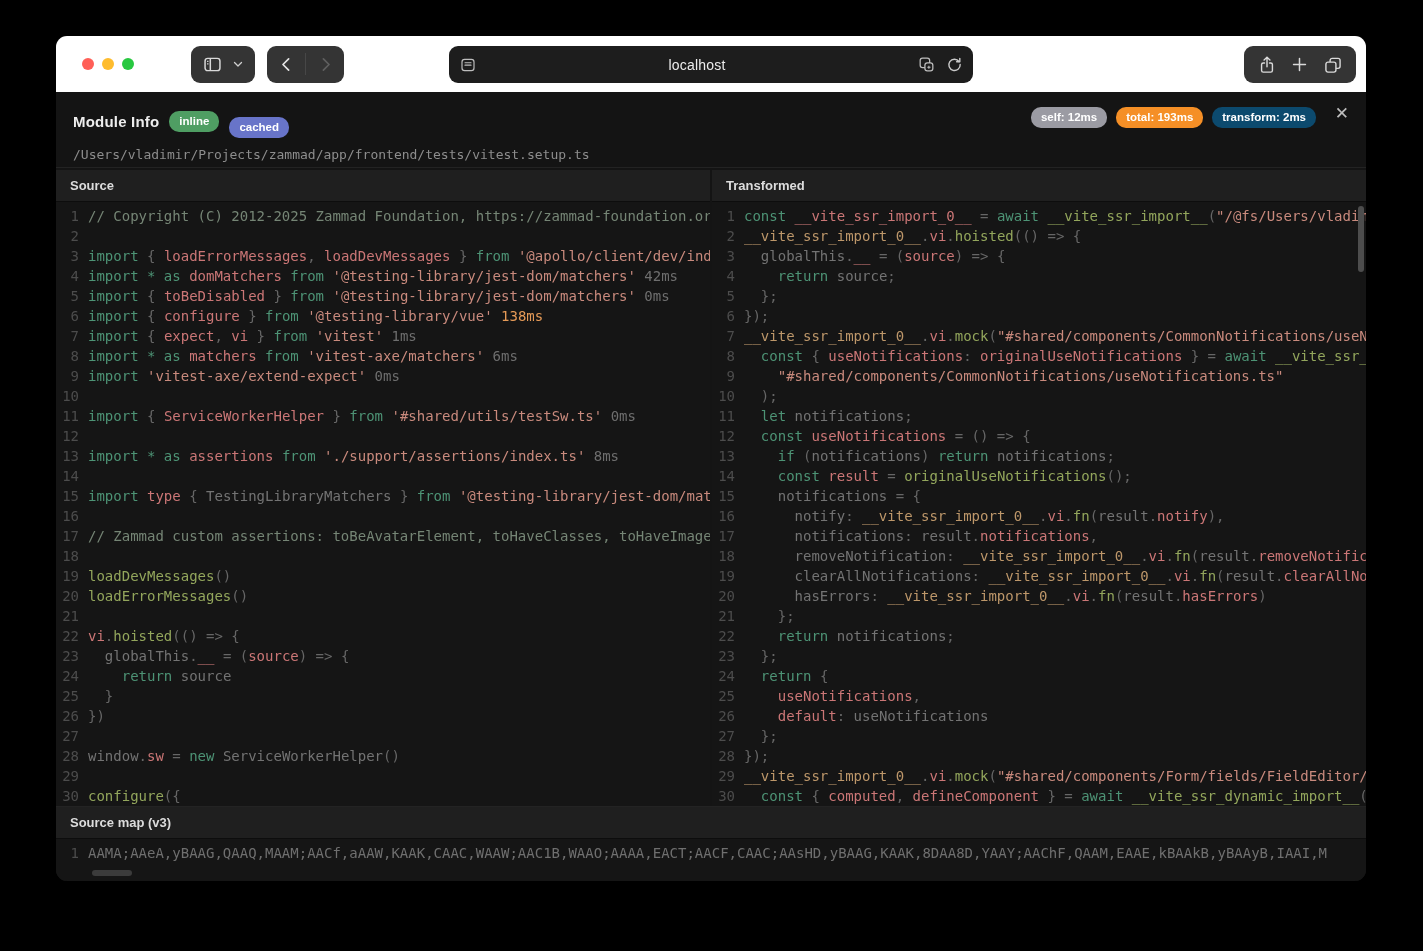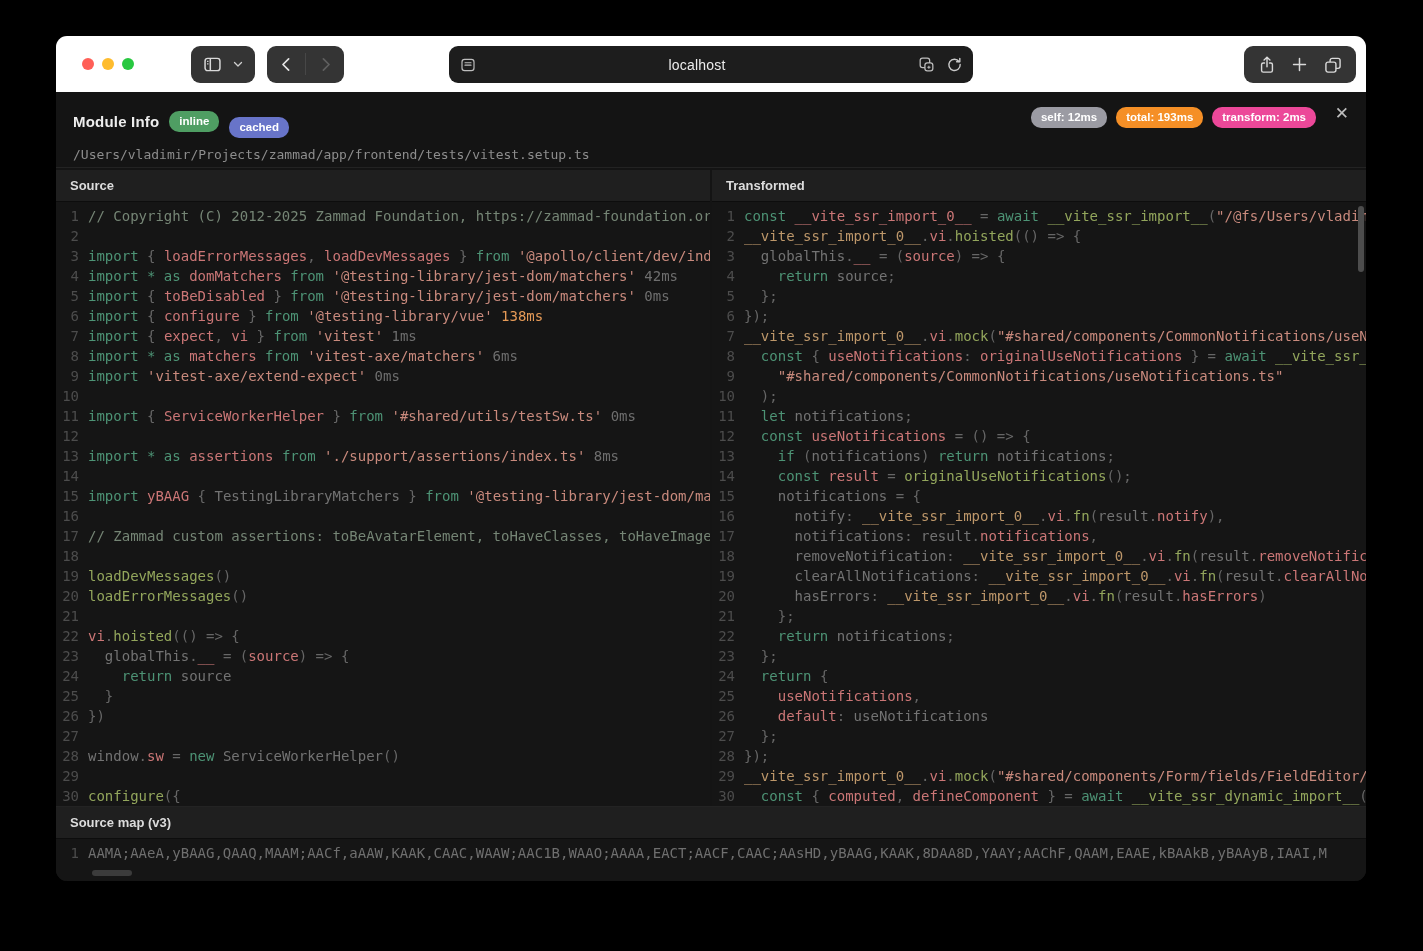--- a/index.html
+++ b/index.html
@@ -153,21 +153,21 @@
     <div class="modhead">
       <div class="mod-row">
         <span class="mod-title">Module Info</span>
         <span class="badge" style="background: rgb(79, 158, 99);">inline</span>
         <span class="badge" style="background: rgb(104, 116, 201); margin-top: 12px;">cached</span>
       </div>
       <div class="mod-path">/Users/vladimir/Projects/zammad/app/frontend/tests/vitest.setup.ts</div>
       <div class="stats">
         <span class="stat" style="background: rgb(155, 155, 163);">self: 12ms</span>
         <span class="stat" style="background: rgb(245, 143, 38);">total: 193ms</span>
-        <span class="stat" style="background: #ec4899;">transform: 2ms</span>
+        <span class="stat" style="background: #0c4a6e;">transform: 2ms</span>
       </div>
       <button class="close-btn">✕</button>
     </div>
 
     <div class="panels">
       <section class="panel">
         <div class="panel-h">Source</div>
         <div class="code">
             <div class="line"><span class="ln">1</span><span class="lc"><span class="tk-c">// Copyright (C) 2012-2025 Zammad Foundation, https://zammad-foundation.org/</span></span></div>
             <div class="line"><span class="ln">2</span><span class="lc"></span></div>
@@ -176,21 +176,21 @@
             <div class="line"><span class="ln">5</span><span class="lc"><span class="tk-k">import </span><span class="tk-p">{ </span><span class="tk-v">toBeDisabled</span><span class="tk-p"> } </span><span class="tk-k">from </span><span class="tk-s">'@testing-library/jest-dom/matchers'</span><span class="tk-ms"> 0ms</span></span></div>
             <div class="line"><span class="ln">6</span><span class="lc"><span class="tk-k">import </span><span class="tk-p">{ </span><span class="tk-v">configure</span><span class="tk-p"> } </span><span class="tk-k">from </span><span class="tk-s">'@testing-library/vue'</span><span class="tk-hot"> 138ms</span></span></div>
             <div class="line"><span class="ln">7</span><span class="lc"><span class="tk-k">import </span><span class="tk-p">{ </span><span class="tk-v">expect</span><span class="tk-p">, </span><span class="tk-v">vi</span><span class="tk-p"> } </span><span class="tk-k">from </span><span class="tk-s">'vitest'</span><span class="tk-ms"> 1ms</span></span></div>
             <div class="line"><span class="ln">8</span><span class="lc"><span class="tk-k">import * as </span><span class="tk-v">matchers </span><span class="tk-k">from </span><span class="tk-s">'vitest-axe/matchers'</span><span class="tk-ms"> 6ms</span></span></div>
             <div class="line"><span class="ln">9</span><span class="lc"><span class="tk-k">import </span><span class="tk-s">'vitest-axe/extend-expect'</span><span class="tk-ms"> 0ms</span></span></div>
             <div class="line"><span class="ln">10</span><span class="lc"></span></div>
             <div class="line"><span class="ln">11</span><span class="lc"><span class="tk-k">import </span><span class="tk-p">{ </span><span class="tk-v">ServiceWorkerHelper</span><span class="tk-p"> } </span><span class="tk-k">from </span><span class="tk-s">'#shared/utils/testSw.ts'</span><span class="tk-ms"> 0ms</span></span></div>
             <div class="line"><span class="ln">12</span><span class="lc"></span></div>
             <div class="line"><span class="ln">13</span><span class="lc"><span class="tk-k">import * as </span><span class="tk-v">assertions </span><span class="tk-k">from </span><span class="tk-s">'./support/assertions/index.ts'</span><span class="tk-ms"> 8ms</span></span></div>
             <div class="line"><span class="ln">14</span><span class="lc"></span></div>
-            <div class="line"><span class="ln">15</span><span class="lc"><span class="tk-k">import </span><span class="tk-v">yBAAG </span><span class="tk-p">{ </span><span class="tk-y">TestingLibraryMatchers</span><span class="tk-p"> } </span><span class="tk-k">from </span><span class="tk-s">'@testing-library/jest-dom/matchers'</span></span></div>
+            <div class="line"><span class="ln">15</span><span class="lc"><span class="tk-k">import </span><span class="tk-v">type </span><span class="tk-p">{ </span><span class="tk-y">TestingLibraryMatchers</span><span class="tk-p"> } </span><span class="tk-k">from </span><span class="tk-s">'@testing-library/jest-dom/matchers'</span></span></div>
             <div class="line"><span class="ln">16</span><span class="lc"></span></div>
             <div class="line"><span class="ln">17</span><span class="lc"><span class="tk-c">// Zammad custom assertions: toBeAvatarElement, toHaveClasses, toHaveImagePreview</span></span></div>
             <div class="line"><span class="ln">18</span><span class="lc"></span></div>
             <div class="line"><span class="ln">19</span><span class="lc"><span class="tk-f">loadDevMessages</span><span class="tk-p">()</span></span></div>
             <div class="line"><span class="ln">20</span><span class="lc"><span class="tk-f">loadErrorMessages</span><span class="tk-p">()</span></span></div>
             <div class="line"><span class="ln">21</span><span class="lc"></span></div>
             <div class="line"><span class="ln">22</span><span class="lc"><span class="tk-v">vi</span><span class="tk-p">.</span><span class="tk-f">hoisted</span><span class="tk-p">(() =&gt; {</span></span></div>
             <div class="line"><span class="ln">23</span><span class="lc"><span class="tk-p">  </span><span class="tk-y">globalThis</span><span class="tk-p">.</span><span class="tk-v">__</span><span class="tk-p"> = (</span><span class="tk-v">source</span><span class="tk-p">) =&gt; {</span></span></div>
             <div class="line"><span class="ln">24</span><span class="lc"><span class="tk-p">    </span><span class="tk-k">return </span><span class="tk-y">source</span></span></div>
             <div class="line"><span class="ln">25</span><span class="lc"><span class="tk-p">  }</span></span></div>

